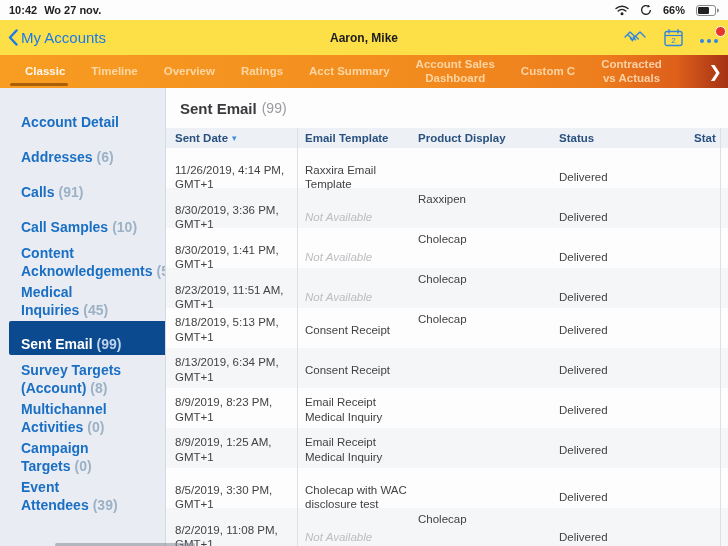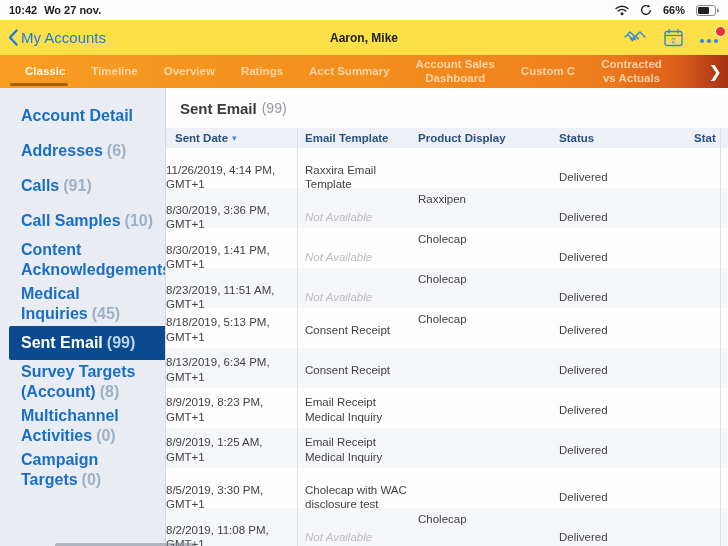--- a/index.html
+++ b/index.html
@@ -73,22 +73,22 @@
   
   .bodywrap { position:absolute; top:88px; left:0; right:0; bottom:0; display:flex; }
 
   
   .sidebar {
     width:166px; background:#e9edf3; border-right:1px solid #d5dae1;
     padding-top:10px; overflow:hidden;
   }
   .sidebar ul { list-style:none; }
   .sidebar li {
-    display:flex; align-items:center; min-height:35px; padding:2px 8px 2px 21px;
-    font-size:16px; font-weight:bold; color:#1a6fc4; cursor:pointer; line-height:1.25;
+    display:flex; align-items:flex-end; min-height:35px; padding:2px 8px 2px 21px;
+    font-size:14px; font-weight:bold; color:#1a6fc4; cursor:pointer; line-height:1.25;
   }
   .sidebar li .txt { display:inline; }
   .sidebar li .cnt { color:#9db1c6; font-weight:600; margin-left:4px; }
   .sidebar li.h2 { min-height:44px; }
   .sidebar li.selected {
     margin-left:9px; padding-left:12px; min-height:34px;
     background:#0c4a8f; border-radius:2px 0 0 2px; color:#ffffff;
   }
   .sidebar li.selected .cnt { color:#bdd4ec; }
 
@@ -110,21 +110,21 @@
   }
   .thead .hc { padding-left:9px; display:flex; align-items:center; gap:4px; }
   .thead .hc.c2 { padding-left:8px; }
   .thead .hc.c3 { padding-left:8px; }
   .thead .hc.c4 { padding-left:14px; }
   .thead .hc.c5 { padding-left:16px; }
   .sort-arrow { color:#3e8ede; font-size:9px; }
 
   .trow { height:40px; font-size:11.5px; color:#424245; background:#fdfdfe; cursor:pointer; }
   .trow:nth-child(even) { background:#f5f6f8; }
-  .trow .c { line-height:1.3; white-space:pre-line; }
+  .trow .c { padding-left:9px; line-height:1.3; white-space:pre-line; }
   .trow .c2 { padding-left:8px; }
   .trow .c3 { padding-left:8px;margin-top:44px; }
   .trow .c4 { padding-left:14px; }
   .trow .c2.na { font-style:italic; color:#bdbdc0; }
 
   
   .vsep { position:absolute; top:40px; bottom:0; width:1px; background:#dcdfe4; }
   .vsep.s1 { left:131px; }
   .vsep.s2 { left:554px; }
 
@@ -244,20 +244,23 @@
           </li>
         <li class="h2">
             <span><span class="txt">Survey Targets (Account)</span><span class="cnt">(8)</span></span>
           </li>
         <li>
             <span><span class="txt">Multichannel Activities</span><span class="cnt">(0)</span></span>
           </li>
         <li>
             <span><span class="txt">Campaign Targets</span><span class="cnt">(0)</span></span>
           </li>
+        <li>
+            <span><span class="txt">Event Attendees</span><span class="cnt">(39)</span></span>
+          </li>
       </ul>
     </div>
 
     <div class="main">
       <div class="main-title">
         <span>Sent Email</span>
         <span class="tcount">(99)</span>
       </div>
 
       <div class="grid-row thead">

